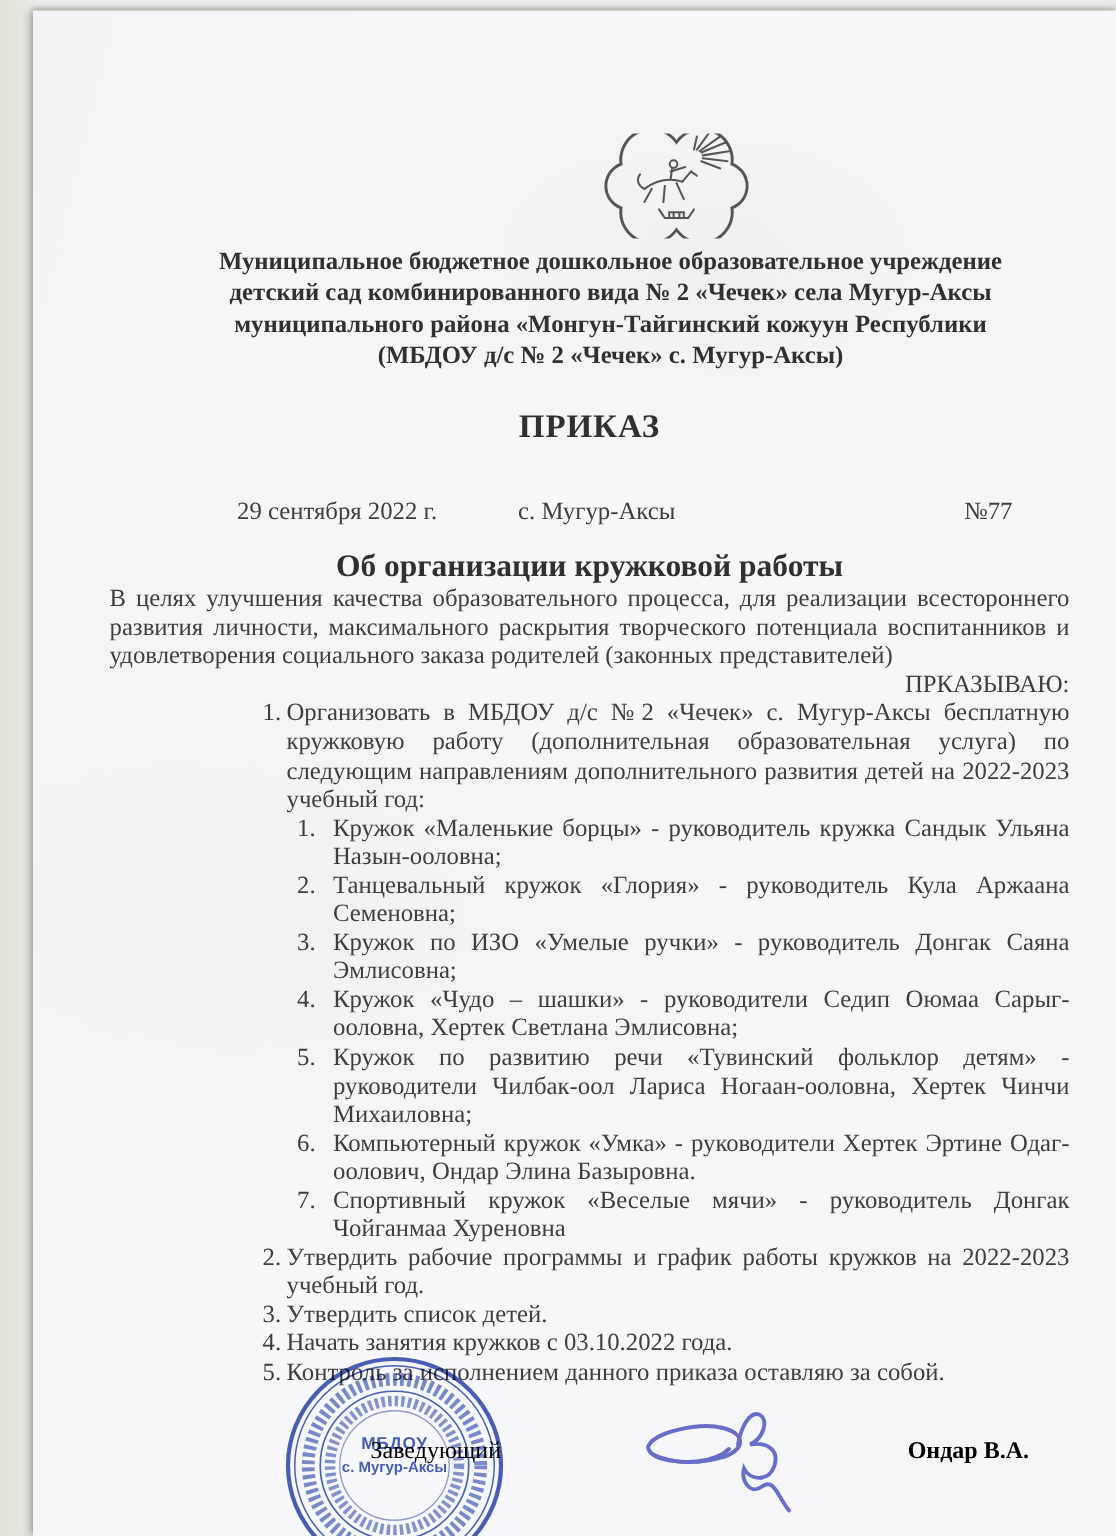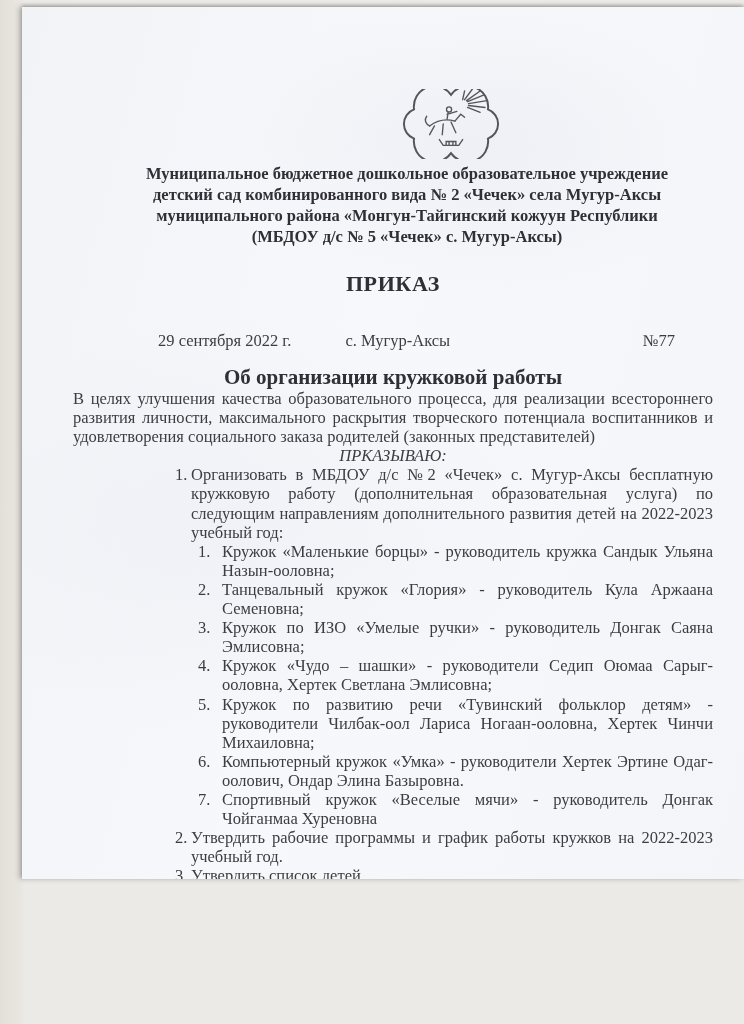--- a/index.html
+++ b/index.html
@@ -4,21 +4,21 @@
 <style>
   html,body { margin:0; padding:0; }
   body {
     width:744px; height:1024px;
     position:relative;
     overflow:hidden;
     background:linear-gradient(90deg,#e3e0da 0px,#e9e6e1 20px,#eceae6 24px);
     font-family:"Liberation Serif","DejaVu Serif",serif;
   }
   .paper {
-    position:absolute; left:22px; top:7px; width:722px; height:872px;
+    position:absolute; left:22px; top:7px; width:722px; height:1017px;
     background:
       radial-gradient(ellipse 340px 220px at 62% 16%, rgba(214,219,231,.28), transparent 70%),
       radial-gradient(ellipse 420px 300px at 30% 60%, rgba(218,222,233,.22), transparent 72%),
       linear-gradient(104deg,#f2f3f7 0%,#f7f8fb 45%,#f4f5f9 100%);
     box-shadow:-3px 0 5px rgba(60,55,45,.30), 0 -2px 3px rgba(60,55,45,.28);
     overflow:hidden;
   }
   .content {
     position:absolute; left:51px; top:0; width:640px;
     color:#3d3c42; font-size:16.5px; line-height:19.1px;
@@ -35,21 +35,21 @@
   }
   .date-row { display:flex; margin-top:36px; line-height:21px;font-family:Liberation Serif, serif; }
   .date-row .date  { margin-left:85px; }
   .date-row .place { margin-left:54px; }
   .date-row .num   { margin-left:auto; margin-right:38px; }
   .subject {
     margin-top:16px; text-align:center; font-weight:bold; color:#302f35;
     font-size:21px; line-height:20px;
   }
   .preamble { margin-top:2px; text-align:justify; }
-  .decree { text-align:center;font-style:italic; }
+  .decree { text-align:right; }
   ol.main { list-style:none; margin:0 0 0 104px; padding:0; counter-reset:m; }
   ol.main > li {
     counter-increment:m; position:relative; padding-left:14px;
     text-align:justify;
   }
   ol.main > li::before { content:counter(m) "."; position:absolute; left:-2px; }
   ol.sub { list-style:none; margin:0; padding:0; counter-reset:s; }
   ol.sub > li {
     counter-increment:s; position:relative; padding-left:31px;
     text-align:justify;
@@ -98,21 +98,21 @@
 
           <path d="M38,52 L42,58 L58,58 L62,52 M45,58 L45,54 L55,54 L55,58 M48,55 L48,58 M52,55 L52,58"></path>
         </g>
       </svg>
     </div>
 
     <div class="org-header">
       <div>Муниципальное бюджетное дошкольное образовательное учреждение</div>
       <div>детский сад комбинированного вида № 2 «Чечек» села Мугур-Аксы</div>
       <div>муниципального района «Монгун-Тайгинский кожуун Республики</div>
-      <div>(МБДОУ д/с № 5 «Чечек» с. Мугур-Аксы)</div>
+      <div>(МБДОУ д/с № 2 «Чечек» с. Мугур-Аксы)</div>
     </div>
 
     <div class="prikaz">ПРИКАЗ</div>
 
     <div class="date-row">
       <span class="date">29 сентября 2022 г.</span>
       <span class="place">с. Мугур-Аксы</span>
       <span class="num">№77</span>
     </div>
 

